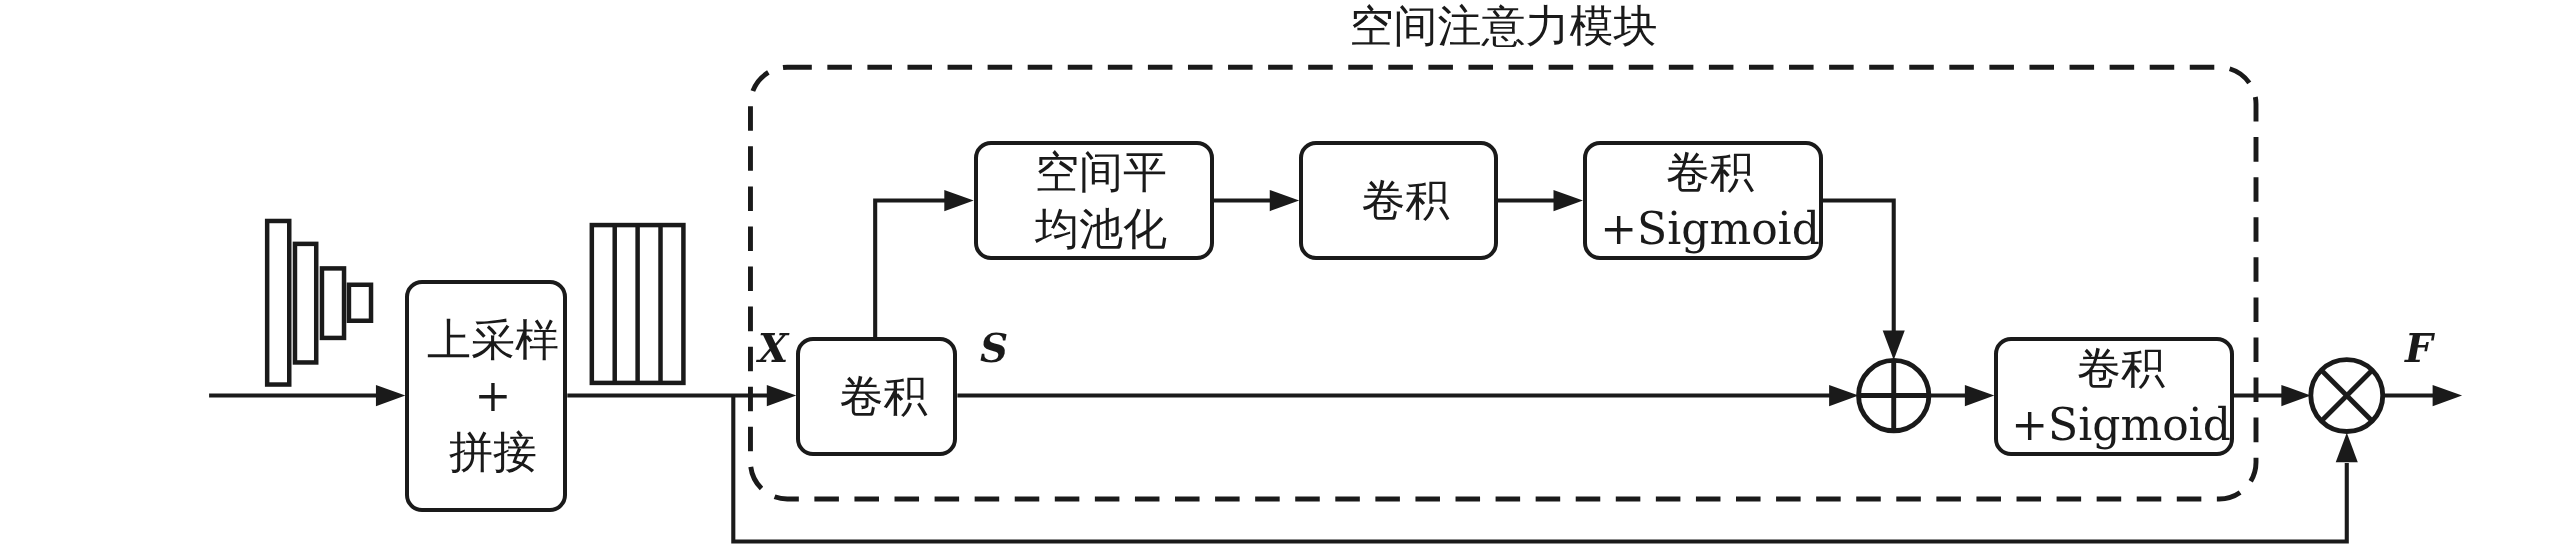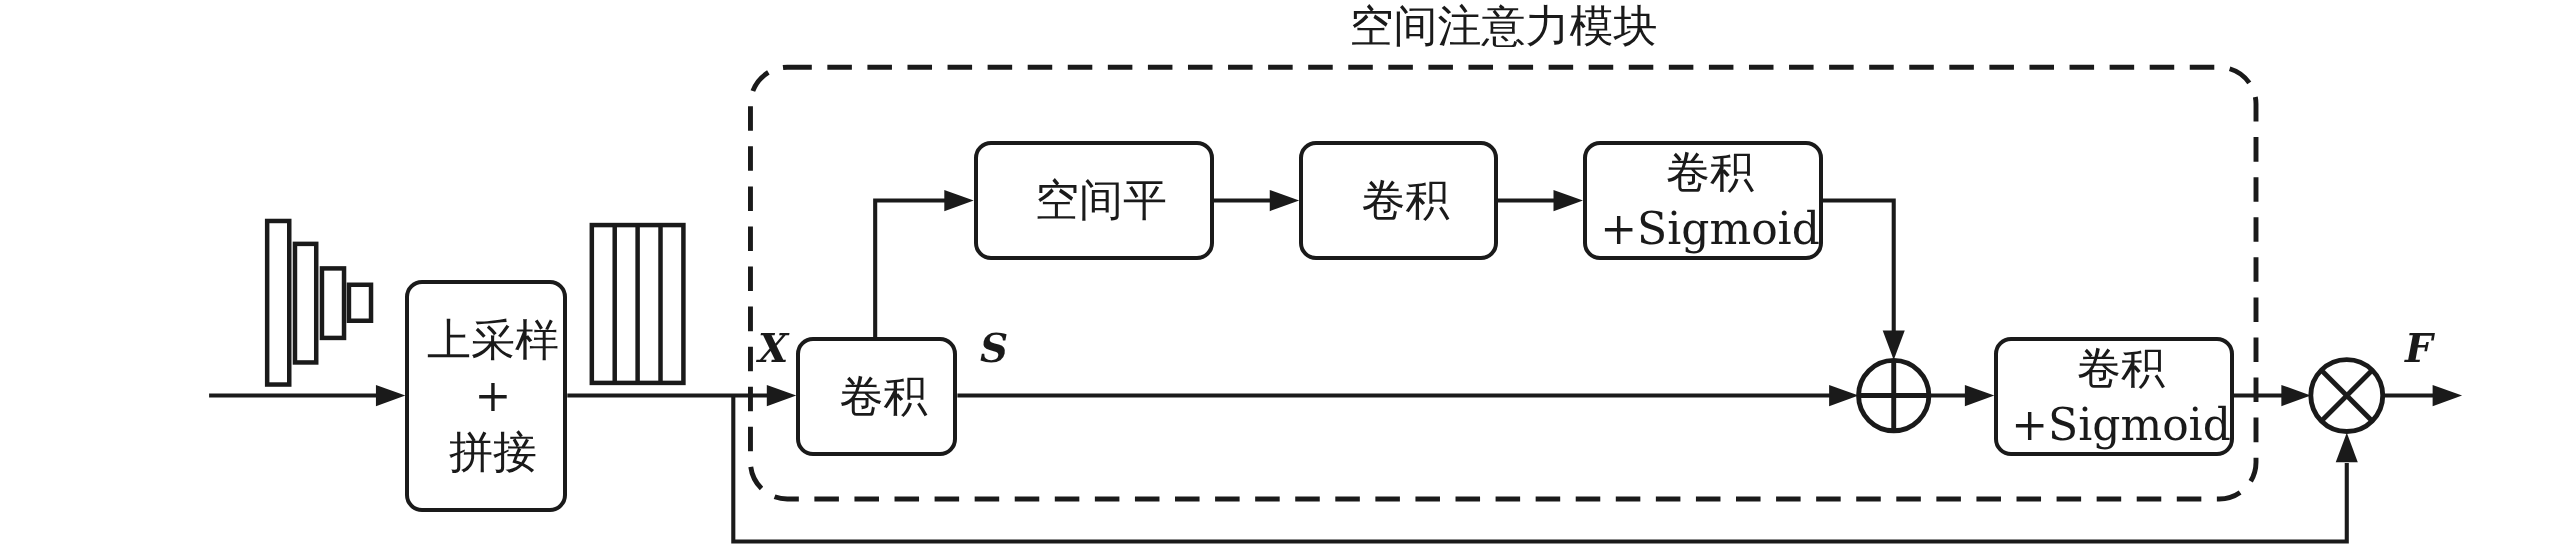--- a/index.html
+++ b/index.html
@@ -123,20 +123,21 @@
     <span>+</span>
     <span>拼接</span>
   </div>
 
   <div class="node" style="left:748px;top:337px;width:161px;height:119px;">
     <span>卷积</span>
   </div>
 
   <div class="node" style="left:926px;top:141px;width:240px;height:119px;">
     <span>空间平</span>
+    <span>均池化</span>
   </div>
 
   <div class="node" style="left:1251px;top:141px;width:199px;height:119px;">
     <span>卷积</span>
   </div>
 
   <div class="node" style="left:1535px;top:141px;width:240px;height:119px;">
     <span>卷积</span>
     <span>+Sigmoid</span>
   </div>

